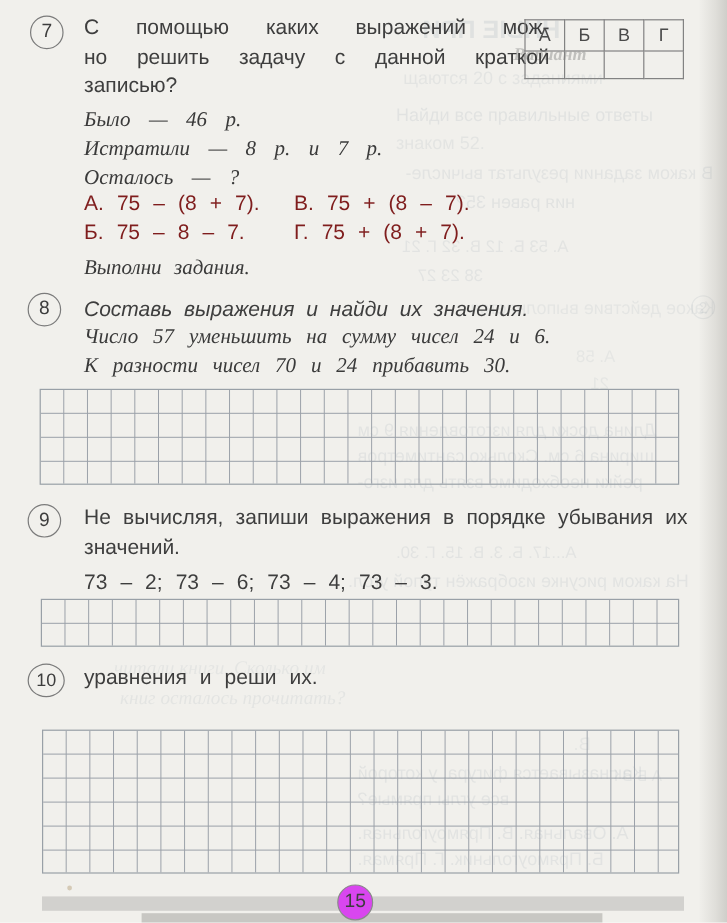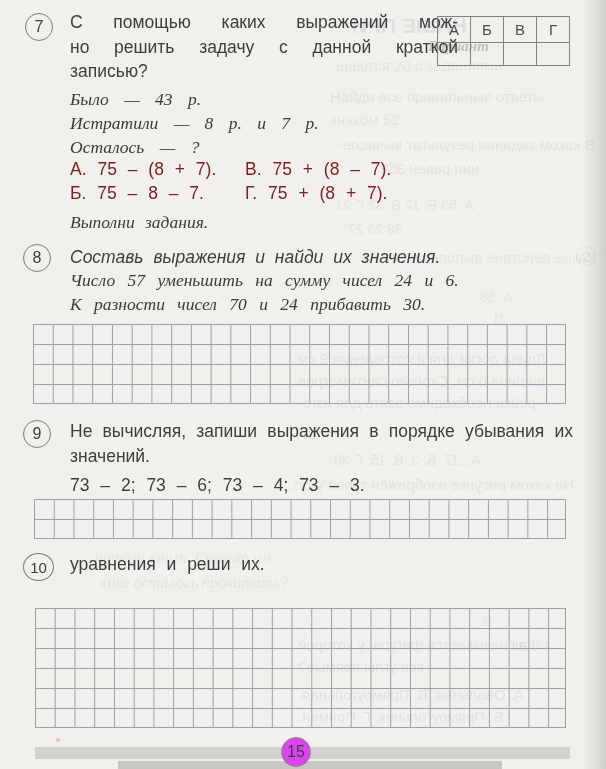--- a/index.html
+++ b/index.html
@@ -95,21 +95,21 @@
     <tr class="empty">
       <td></td>
       <td></td>
       <td></td>
       <td></td>
     </tr>
   </tbody>
     </table>
 
   <div class="qtext ital wnote" style="left:70px;top:87px;line-height:24px;">
-    <div>Было — 43 р.</div>
+    <div>Было — 46 р.</div>
     <div>Истратили — 8 р. и 7 р.</div>
     <div>Осталось — ?</div>
   </div>
 
   <div class="opts wopt">
     <div>А. 75 – (8 + 7).</div>
     <div>В. 75 + (8 – 7).</div>
     <div>Б. 75 – 8 – 7.</div>
     <div>Г. 75 + (8 + 7).</div>
   </div>

